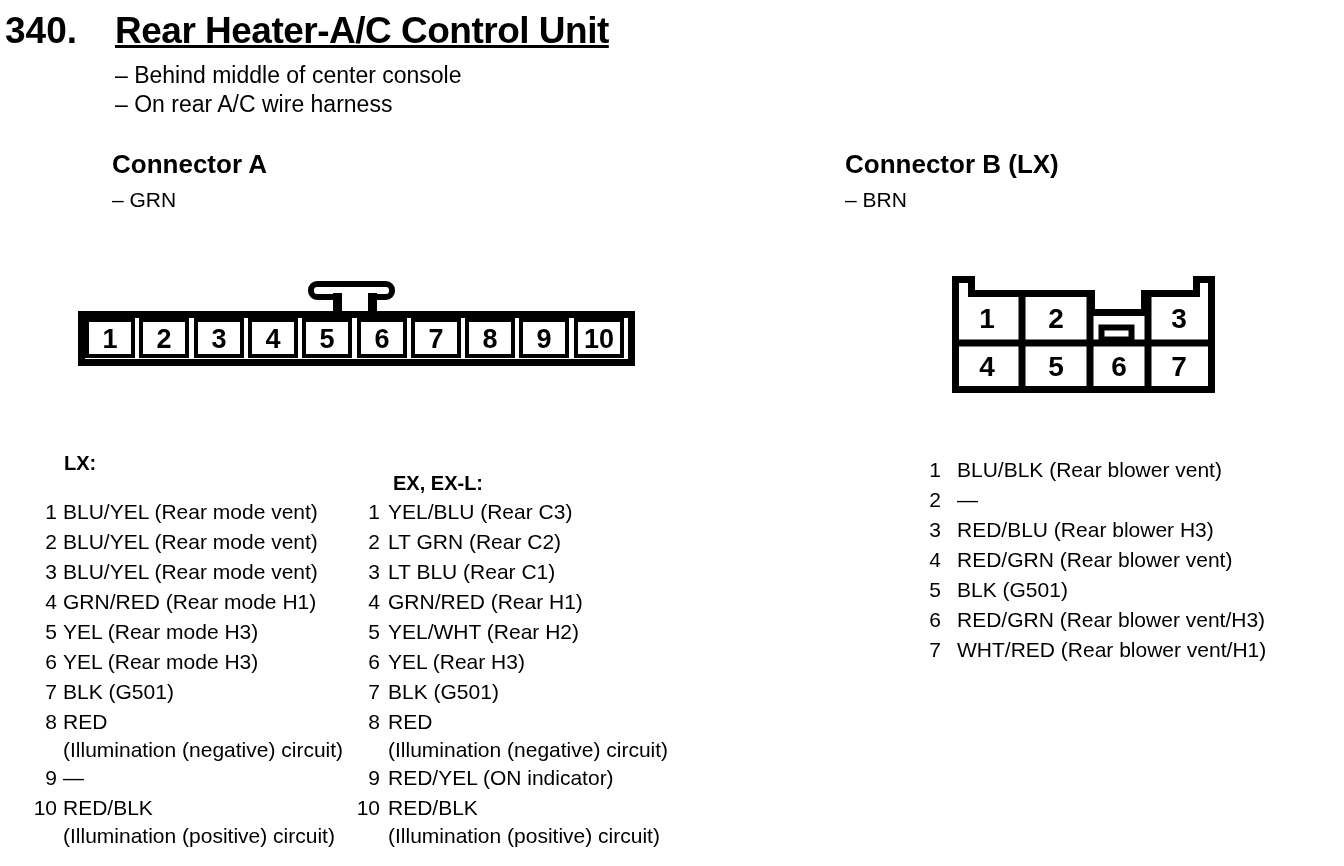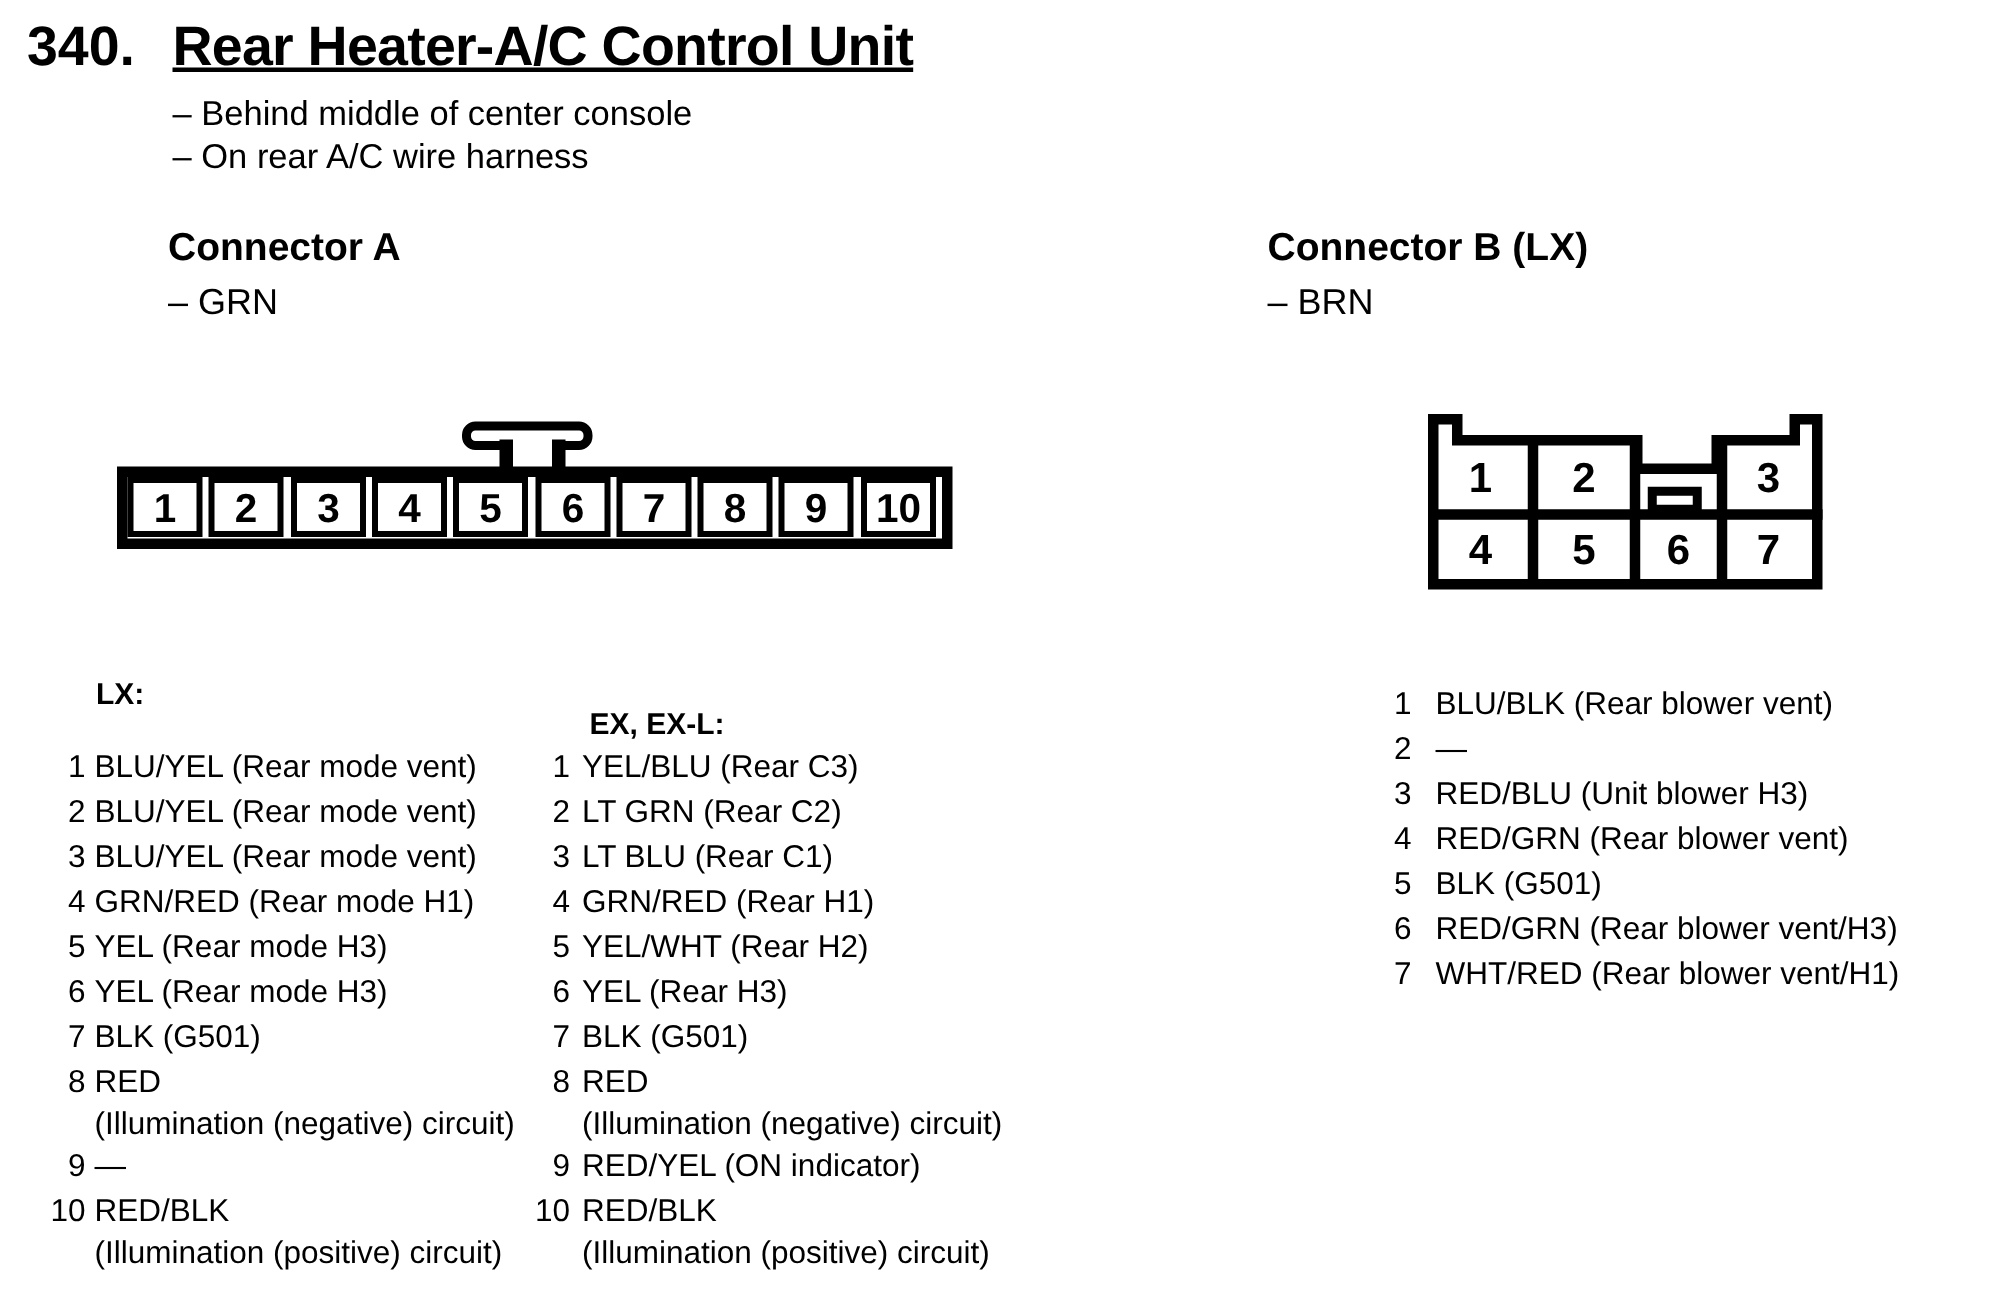--- a/index.html
+++ b/index.html
@@ -6,28 +6,28 @@
   .page{
     position:relative;
     width:1344px;
     height:866px;
     background:#ffffff;
     color:#000000;
     font-family:"Liberation Sans", sans-serif;
     overflow:hidden;
   }
   .abs{position:absolute;}
-  .title-num{left:18px;top:10px;font-size:37px;font-weight:bold;}
+  .title-num{left:5px;top:10px;font-size:37px;font-weight:bold;}
   .title-text{left:115px;top:10px;font-size:37px;font-weight:bold;letter-spacing:-0.5px;text-decoration:underline;}
   .note1{left:115px;top:62px;font-size:23px;}
   .note2{left:115px;top:91px;font-size:23px;}
   .conn-heading{font-weight:bold;font-size:26px;}
   .conn-a-heading{left:112px;top:149px;}
   .conn-b-heading{left:845px;top:149px;}
-  .conn-note{font-size:24px;}
+  .conn-note{font-size:21px;}
   .conn-a-note{left:112px;top:188px;}
   .conn-b-note{left:845px;top:188px;}
   .conn-a-svg{left:77px;top:277px;}
   .conn-b-svg{left:950px;top:270px;}
   .list-heading{font-weight:bold;font-size:20px;}
   .lx-heading{left:64px;top:452px;}
   .ex-heading{left:393px;top:472px;}
   .pin-list{position:absolute;font-size:21px;}
   .lx{left:30px;top:497px;}
   .ex{left:355px;top:497px;}
@@ -252,21 +252,21 @@
       </div>
       <div class="pin-row">
         <span class="pin-num">2</span>
         <span class="pin-text">
           <span class="l1">—</span>
         </span>
       </div>
       <div class="pin-row">
         <span class="pin-num">3</span>
         <span class="pin-text">
-          <span class="l1">RED/BLU (Unit blower H3)</span>
+          <span class="l1">RED/BLU (Rear blower H3)</span>
         </span>
       </div>
       <div class="pin-row">
         <span class="pin-num">4</span>
         <span class="pin-text">
           <span class="l1">RED/GRN (Rear blower vent)</span>
         </span>
       </div>
       <div class="pin-row">
         <span class="pin-num">5</span>

